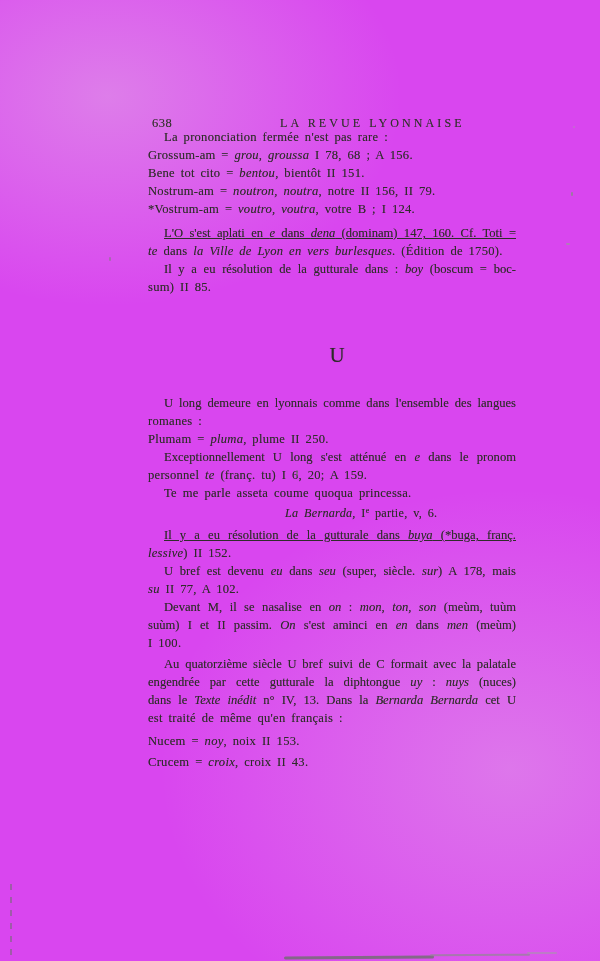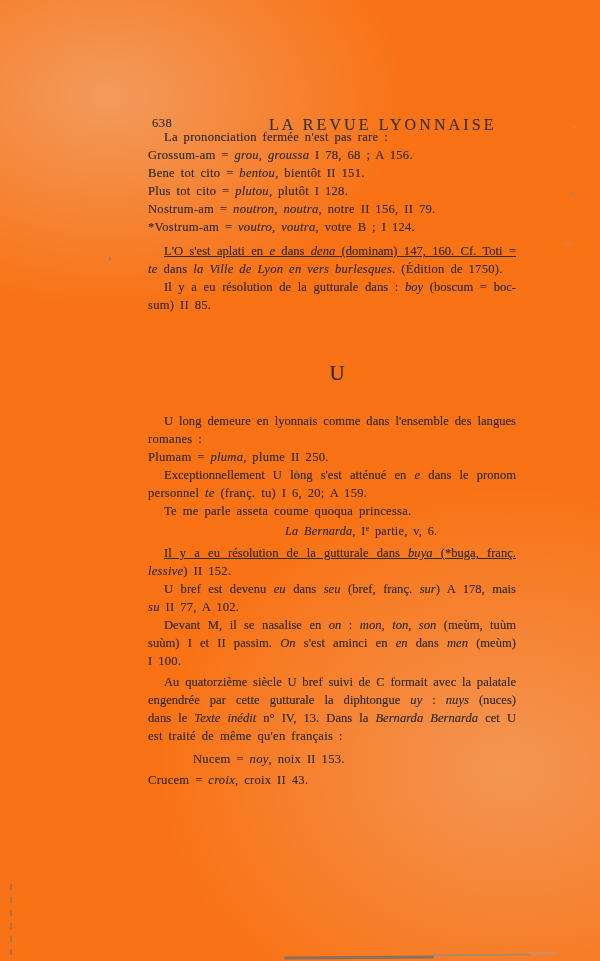--- a/index.html
+++ b/index.html
@@ -18,22 +18,22 @@
       radial-gradient(420px 300px at 18% 10%, rgba(230,228,224,0.35), transparent 70%),
       radial-gradient(500px 400px at 85% 80%, rgba(232,230,226,0.30), transparent 70%);
   }
   .page-header{position:absolute;top:116px;left:148px;width:368px;height:18px;}
   .page-number{
     position:absolute;left:4px;top:0;
     font-size:12.5px;letter-spacing:0.5px;color:#35332f;
     text-shadow:0 0 0.6px rgba(47,45,42,0.5);
   }
   .journal-title{
-    position:absolute;left:121px;top:0;
-    font-size:16px;letter-spacing:3.1px;color:#35332f;white-space:nowrap;
+    position:absolute;left:132px;top:0;
+    font-size:12px;letter-spacing:3.1px;color:#35332f;white-space:nowrap;
     text-shadow:0 0 0.6px rgba(47,45,42,0.5);
   }
   .page-body{
     position:absolute;top:128px;left:148px;width:368px;
     font-size:12.6px;line-height:18px;
     text-shadow:0 0 0.6px rgba(47,45,42,0.45);
   }
   .line{
     height:18px;overflow:hidden;
     word-spacing:2.4px;letter-spacing:0.25px;
@@ -43,21 +43,21 @@
     white-space:normal;
     word-spacing:normal;letter-spacing:0;
     text-align:justify;
     -moz-text-align-last:justify;
     text-align-last:justify;
   }
   .line.indent{padding-left:16px;}
   .line.attribution{padding-left:137px;font-size:12.2px;}
   .line sup{font-size:8px;vertical-align:4px;letter-spacing:0;}
   .gap-xs{margin-top:6px;text-decoration:underline;}
-  .gap-sm{margin-top:5px;margin-left:45px;}
+  .gap-sm{margin-top:5px;}
   .gap-xxs{margin-top:3px;}
   .section-heading{
     margin:44px 0 24px 0;
     text-align:center;text-indent:10px;
     font-size:21px;line-height:30px;
     color:#2c2a27;
     text-shadow:0 0 0.7px rgba(47,45,42,0.5);
   }
   i{font-style:italic;text-align:center;}
   
@@ -71,49 +71,48 @@
     left:10px;top:884px;width:1.5px;height:72px;
     background:repeating-linear-gradient(to bottom, rgba(110,110,110,0.55) 0 6px, rgba(110,110,110,0) 6px 13px);
   }
   .smudge-1{left:284px;top:956px;width:150px;height:3px;background:#6e6e6e;opacity:.8;transform:rotate(-0.3deg);border-radius:2px;}
   .smudge-2{left:430px;top:954px;width:100px;height:2px;background:#8c8c8c;opacity:.65;transform:rotate(-0.4deg);border-radius:2px;}
   .smudge-3{left:527px;top:952px;width:30px;height:2px;background:#a0a0a0;opacity:.5;border-radius:2px;}
 </style>
 </head>
 <body>
 
-<div class="page" style="background: #f97316; color: rgb(47, 45, 42);">
+<div class="page" style="background: #d946ef; color: rgb(47, 45, 42);">
 
   <div class="page-header">
     <span class="page-number">638</span>
     <span class="journal-title">LA REVUE LYONNAISE</span>
   </div>
 
   <div class="page-body">
       <div class="line indent"><span>La prononciation fermée n'est pas rare :</span></div>
       <div class="line"><span>Grossum-am = </span><i>grou, groussa</i><span> I 78, 68 ; A 156.</span></div>
       <div class="line"><span>Bene tot cito = </span><i>bentou</i><span>, bientôt II 151.</span></div>
-      <div class="line"><span>Plus tot cito = </span><i>plutou</i><span>, plutôt I 128.</span></div>
       <div class="line"><span>Nostrum-am = </span><i>noutron, noutra</i><span>, notre II 156, II 79.</span></div>
       <div class="line"><span>*Vostrum-am = </span><i>voutro, voutra</i><span>, votre B ; I 124.</span></div>
       <div class="line indent justify gap-xs"><span>L'O s'est aplati en </span><i>e</i><span> dans </span><i>dena</i><span> (dominam) 147, 160. Cf. Toti =</span></div>
       <div class="line"><i>te</i><span> dans </span><i>la Ville de Lyon en vers burlesques</i><span>. (Édition de 1750).</span></div>
       <div class="line indent justify"><span>Il y a eu résolution de la gutturale dans : </span><i>boy</i><span> (boscum = boc-</span></div>
       <div class="line"><span>sum) II 85.</span></div>
       <div class="section-heading">U</div>
       <div class="line indent justify"><span>U long demeure en lyonnais comme dans l'ensemble des langues</span></div>
       <div class="line"><span>romanes :</span></div>
       <div class="line"><span>Plumam = </span><i>pluma</i><span>, plume II 250.</span></div>
       <div class="line indent justify"><span>Exceptionnellement U long s'est atténué en </span><i>e</i><span> dans le pronom</span></div>
       <div class="line"><span>personnel </span><i>te</i><span> (franç. tu) I 6, 20; A 159.</span></div>
       <div class="line indent"><span>Te me parle asseta coume quoqua princessa.</span></div>
       <div class="line attribution"><i>La Bernarda,</i><span> I</span><sup>e</sup><span> partie, v, 6.</span></div>
       <div class="line indent justify gap-xs"><span>Il y a eu résolution de la gutturale dans </span><i>buya</i><span> (*buga, franç.</span></div>
       <div class="line"><i>lessive</i><span>) II 152.</span></div>
-      <div class="line indent justify"><span>U bref est devenu </span><i>eu</i><span> dans </span><i>seu</i><span> (bref, franç. </span><i>sur</i><span>) A 178, mais</span></div>
+      <div class="line indent justify"><span>U bref est devenu </span><i>eu</i><span> dans </span><i>seu</i><span> (super, siècle. </span><i>sur</i><span>) A 178, mais</span></div>
       <div class="line"><i>su</i><span> II 77, A 102.</span></div>
       <div class="line indent justify"><span>Devant M, il se nasalise en </span><i>on</i><span> : </span><i>mon, ton, son</i><span> (meùm, tuùm</span></div>
       <div class="line justify"><span>suùm) I et II passim. </span><i>On</i><span> s'est aminci en </span><i>en</i><span> dans </span><i>men</i><span> (meùm)</span></div>
       <div class="line"><span>I 100.</span></div>
       <div class="line indent justify gap-xxs"><span>Au quatorzième siècle U bref suivi de C formait avec la palatale</span></div>
       <div class="line justify"><span>engendrée par cette gutturale la diphtongue </span><i>uy</i><span> : </span><i>nuys</i><span> (nuces)</span></div>
       <div class="line justify"><span>dans le </span><i>Texte inédit</i><span> n° IV, 13. Dans la </span><i>Bernarda Bernarda</i><span> cet U</span></div>
       <div class="line"><span>est traité de même qu'en français :</span></div>
       <div class="line gap-sm"><span>Nucem = </span><i>noy</i><span>, noix II 153.</span></div>
       <div class="line gap-xxs"><span>Crucem = </span><i>croix</i><span>, croix II 43.</span></div>

